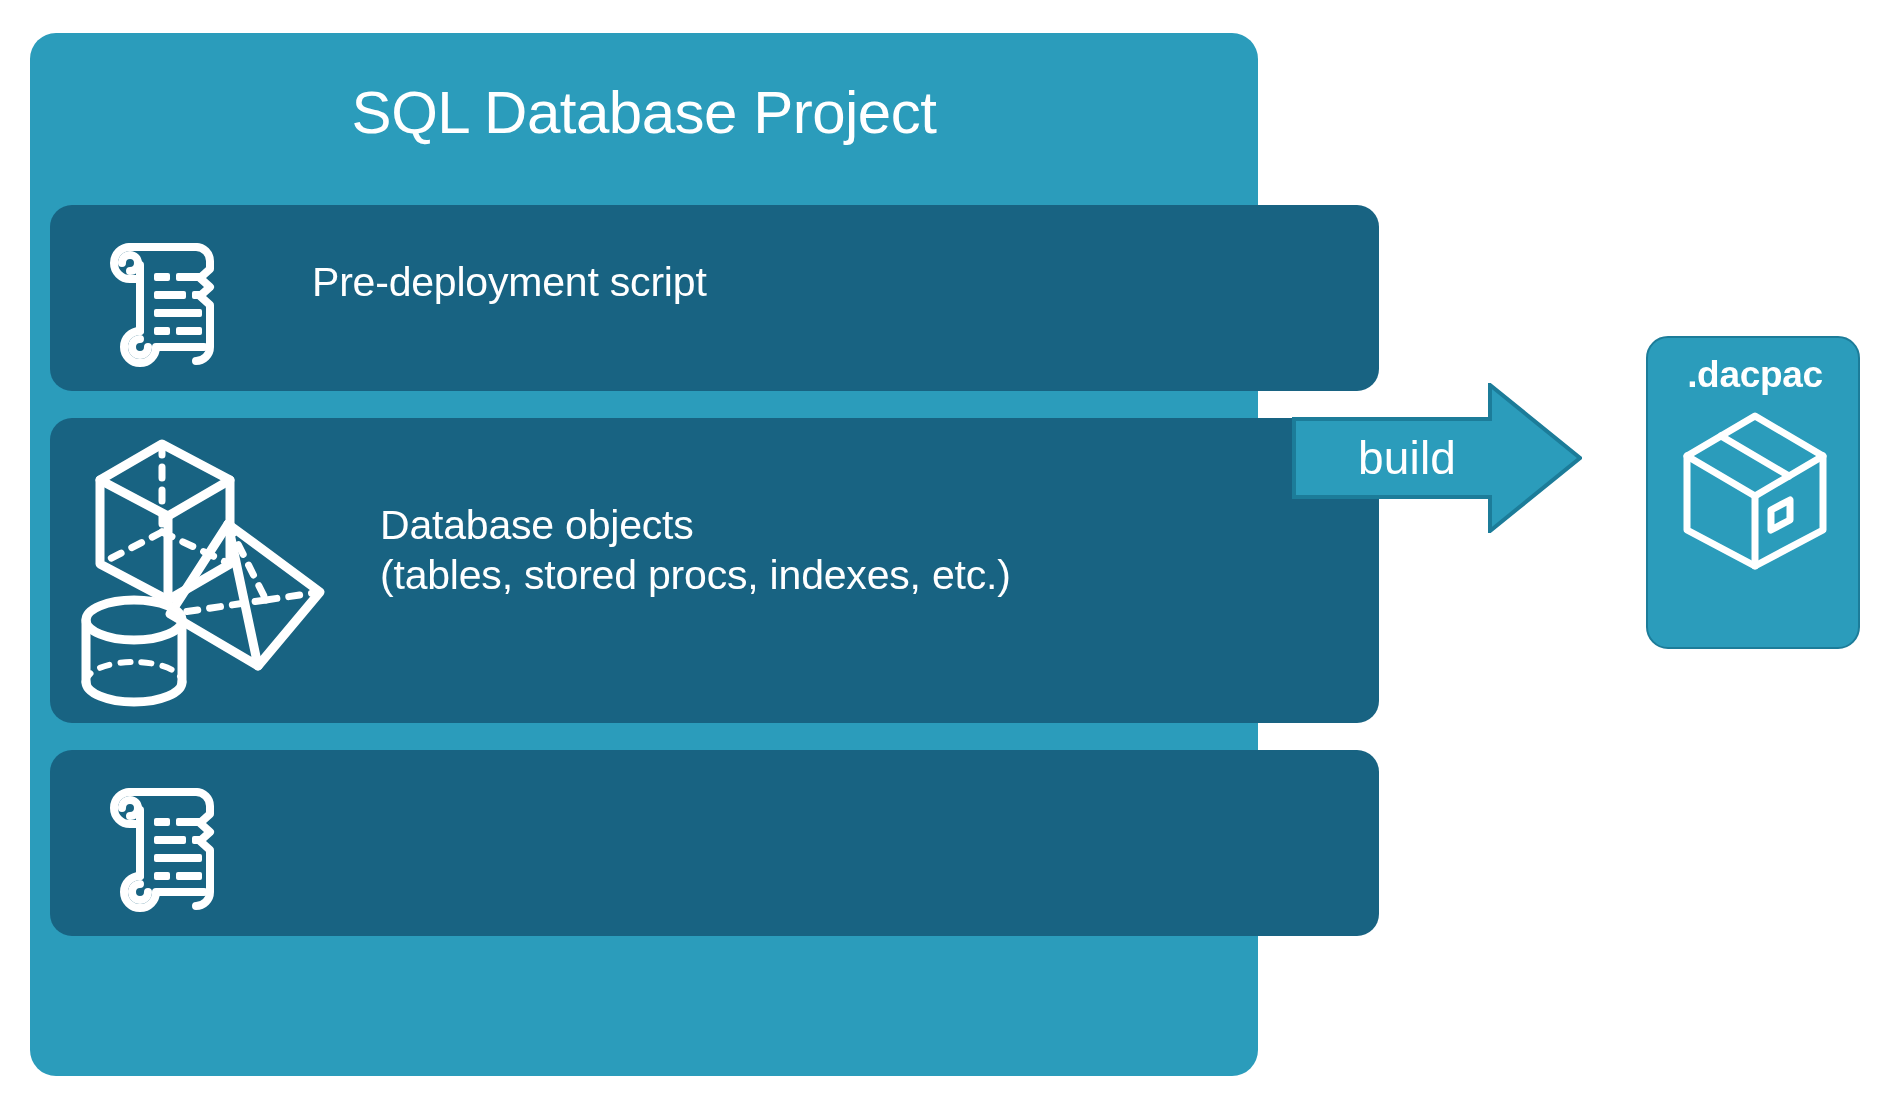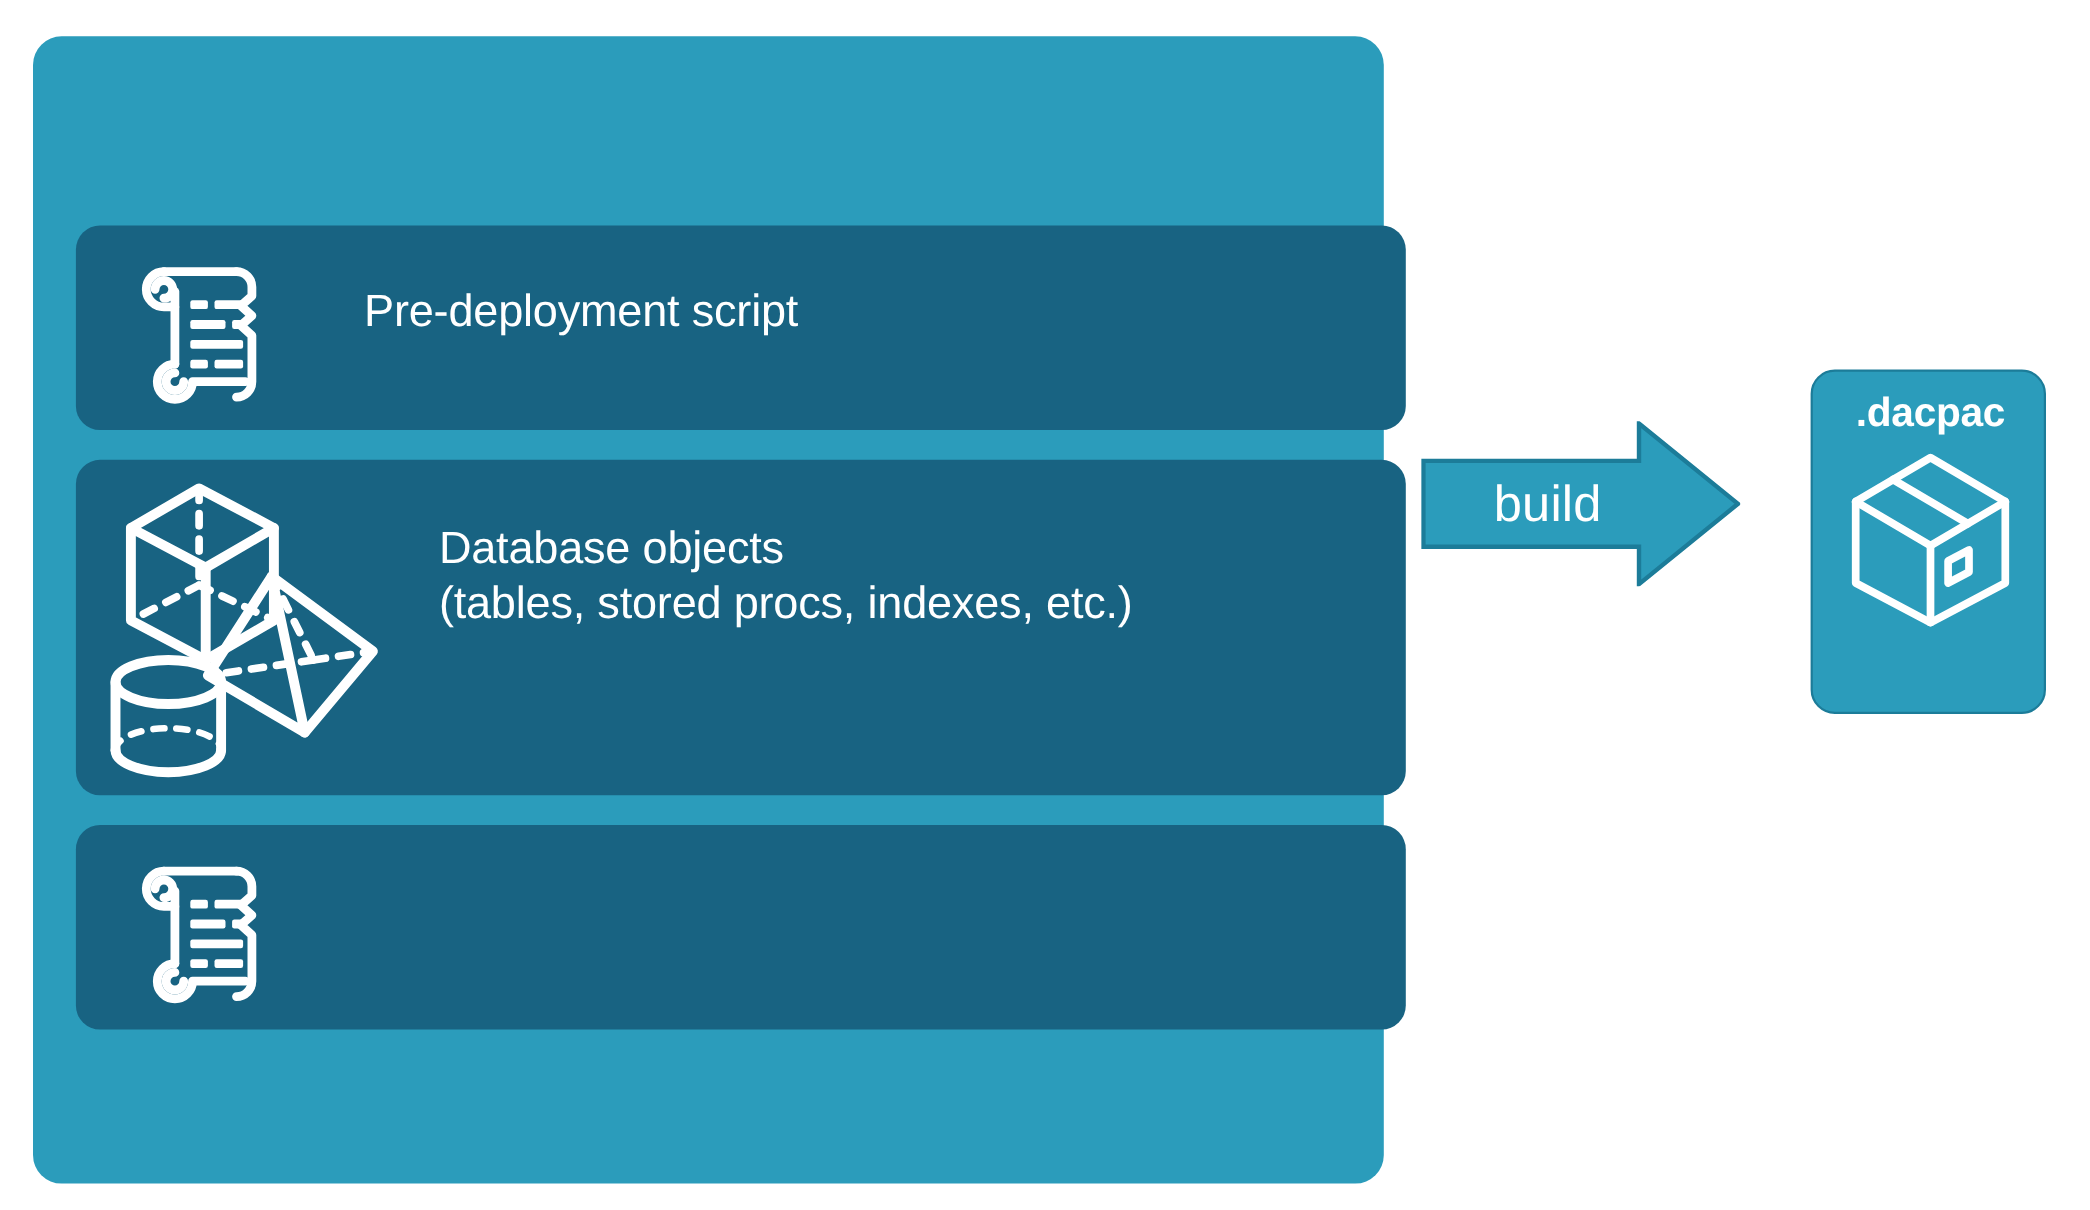--- a/index.html
+++ b/index.html
@@ -44,42 +44,41 @@
     font-size: 60px;
     font-weight: 400;
     letter-spacing: -0.5px;
     line-height: 1.05;
   }
 
   
   .panel {
     position: absolute;
     left: 20px;
-    width: 1209px;
+    width: 1329px;
     background: #186382;
     border-radius: 22px;
     box-sizing: border-box;
-    margin-left: 19px;
   }
   .panel-pre  { top: 172px; height: 186px; }
   .panel-obj  { top: 385px; height: 305px; }
   .panel-post { top: 717px; height: 186px; }
 
   .panel-label {
     position: absolute;
     color: #ffffff;
     font-size: 41px;
     font-weight: 400;
     line-height: 1.22;
     white-space: pre-line;
     letter-spacing: -0.2px;
   }
   .panel-pre .panel-label  { left: 262px; top: 52px; }
   .panel-post .panel-label { left: 262px; top: 52px; }
-  .panel-obj .panel-label  { left: 330px; top: 55px; }
+  .panel-obj .panel-label  { left: 330px; top: 82px; }
 
   .icon-box {
     position: absolute;
     pointer-events: none;
   }
   .panel-pre .icon-box  { left: 42px; top: 20px; width: 150px; height: 146px; }
   .panel-post .icon-box { left: 42px; top: 20px; width: 150px; height: 146px; }
   .panel-obj .icon-box  { left: 20px; top: 10px; width: 280px; height: 285px; }
 
   
@@ -136,20 +135,21 @@
     height: 160px;
   }
 </style>
 </head>
 <body>
 
 <div id="canvas">
 
   <div class="project-card">
 
+    <div class="project-title">SQL Database Project</div>
 
     <div class="panel panel-pre">
       <div class="icon-box">
         <svg viewBox="0 0 150 146" width="150" height="146" xmlns="http://www.w3.org/2000/svg">
           <g fill="none" stroke="#ffffff" stroke-width="8" stroke-linecap="round" stroke-linejoin="round">
 
             <path d="M38 22 h66"></path>
             <path d="M38 22 a16 16 0 0 0 0 32 h10"></path>
             <path d="M30 38 a8 8 0 0 1 8 -8 a8 8 0 0 1 8 8 a8 8 0 0 1 -8 8"></path>
 

